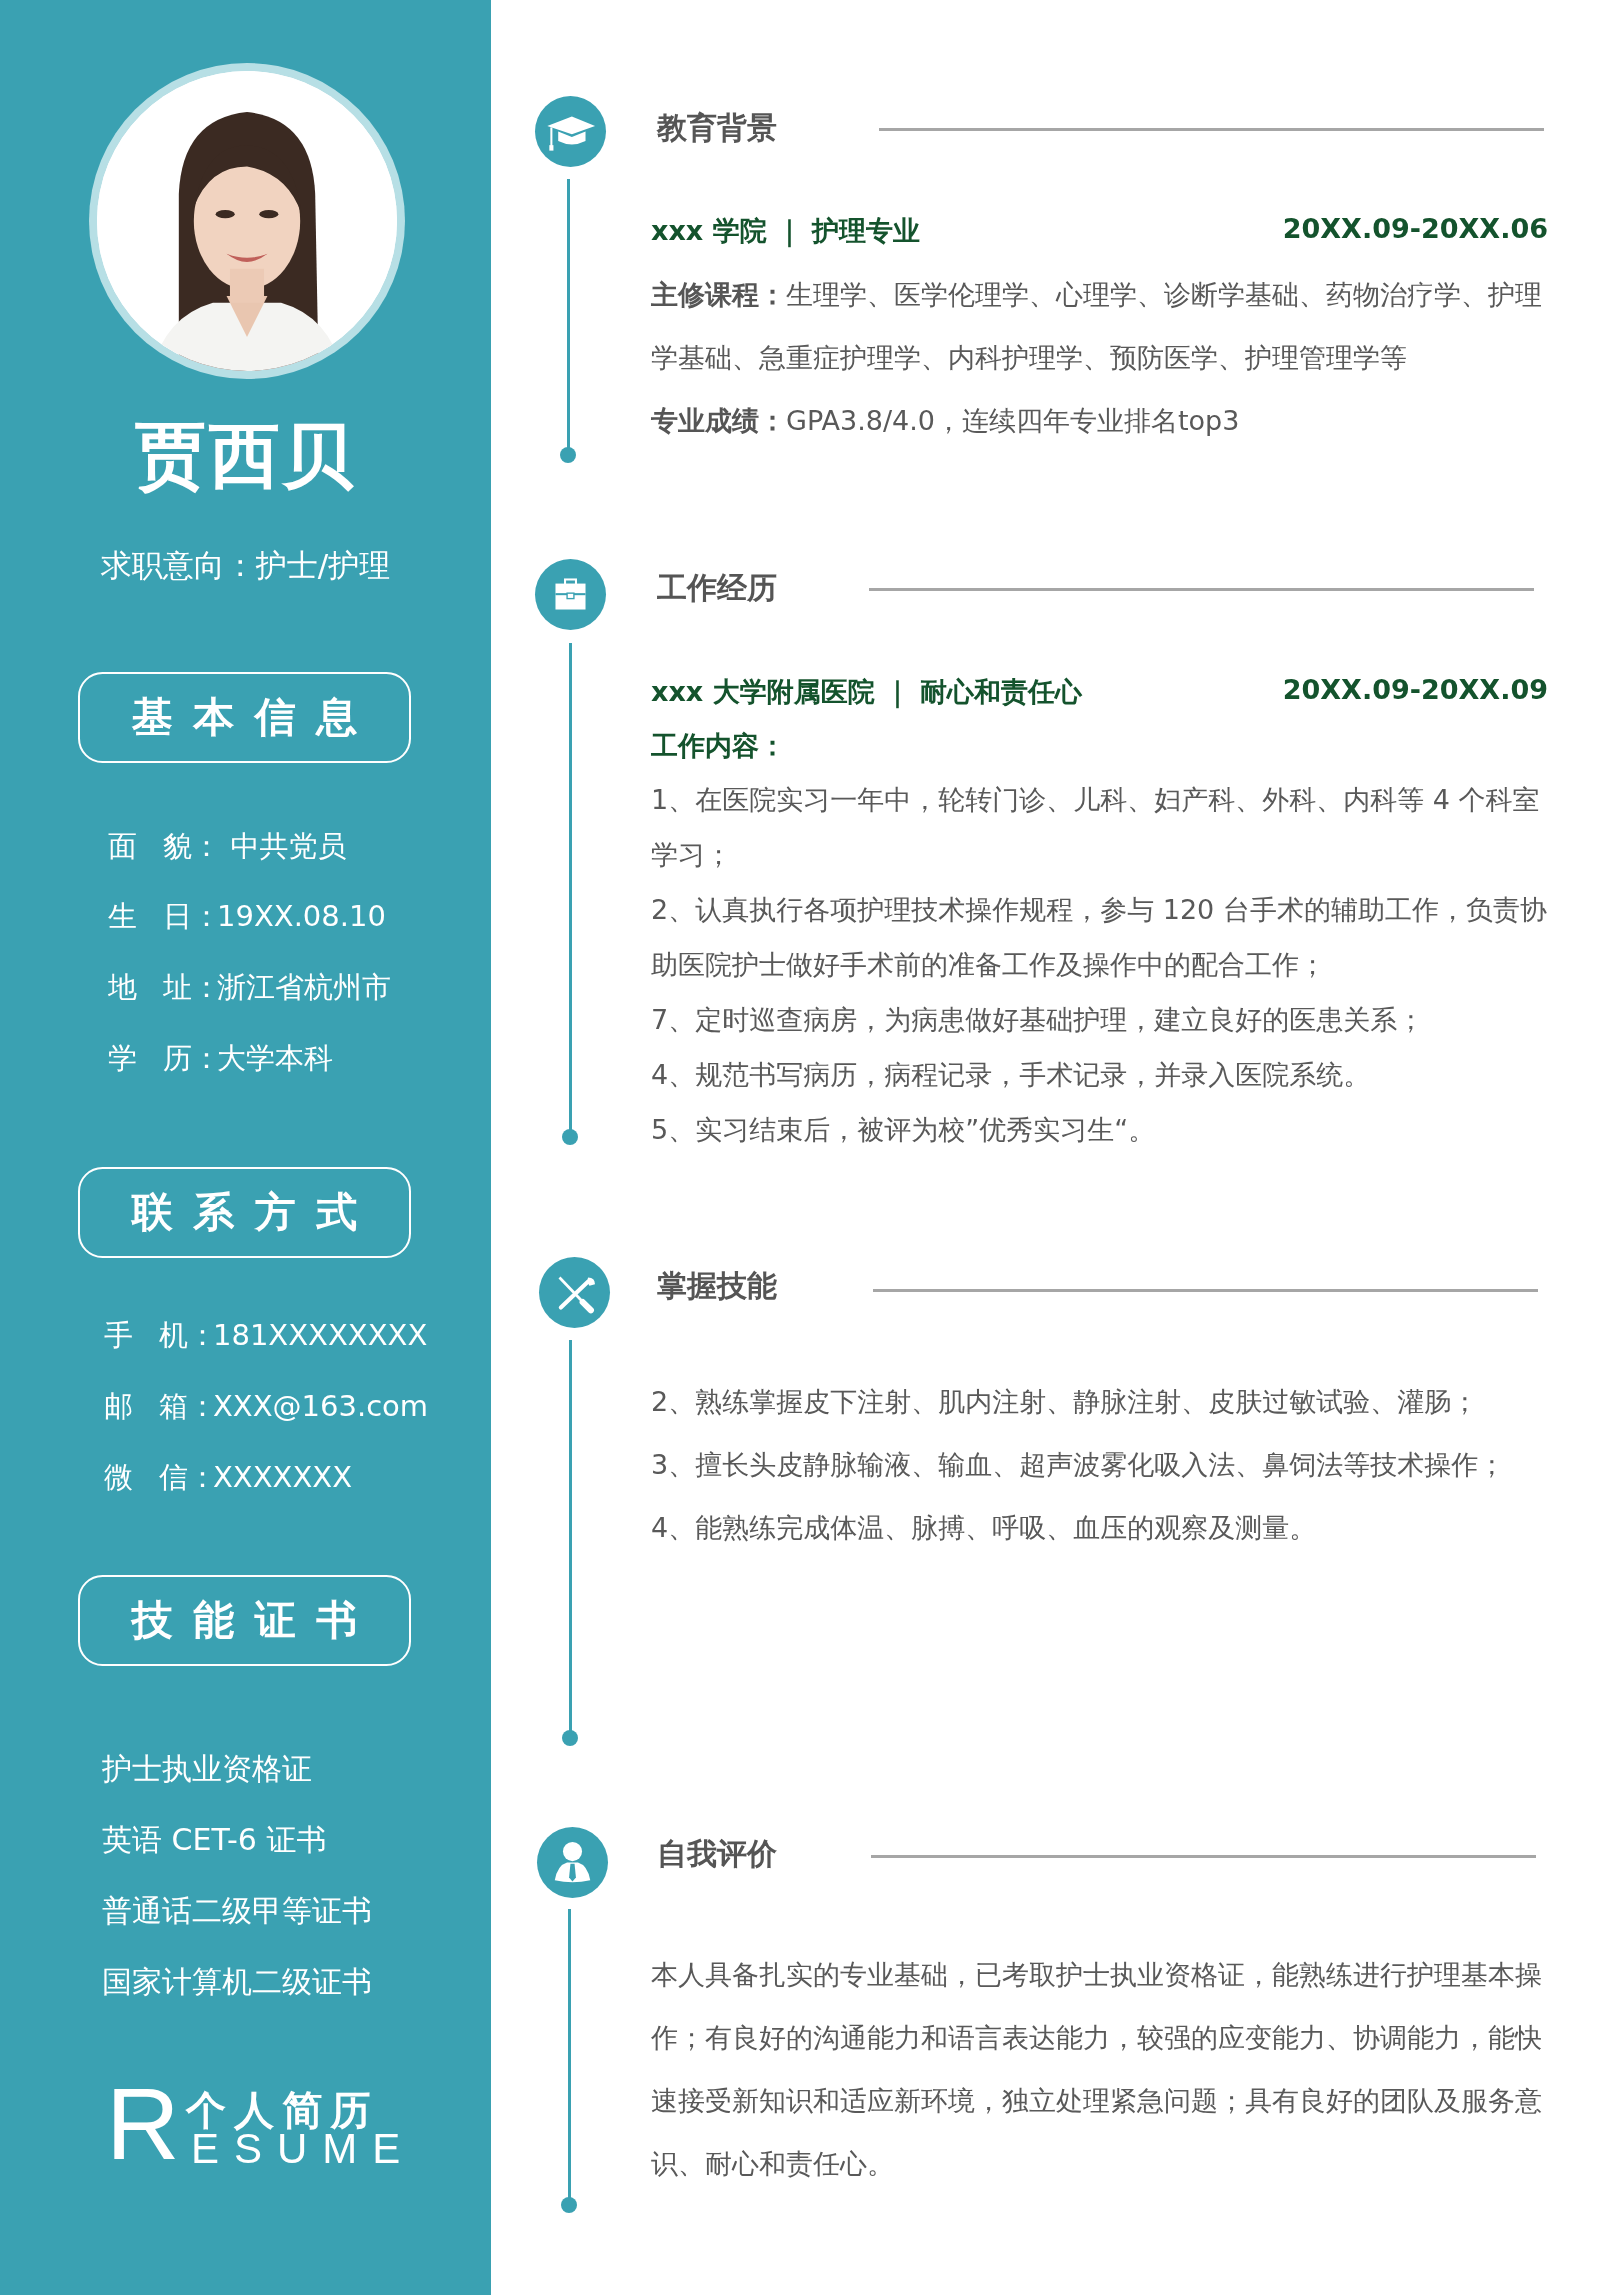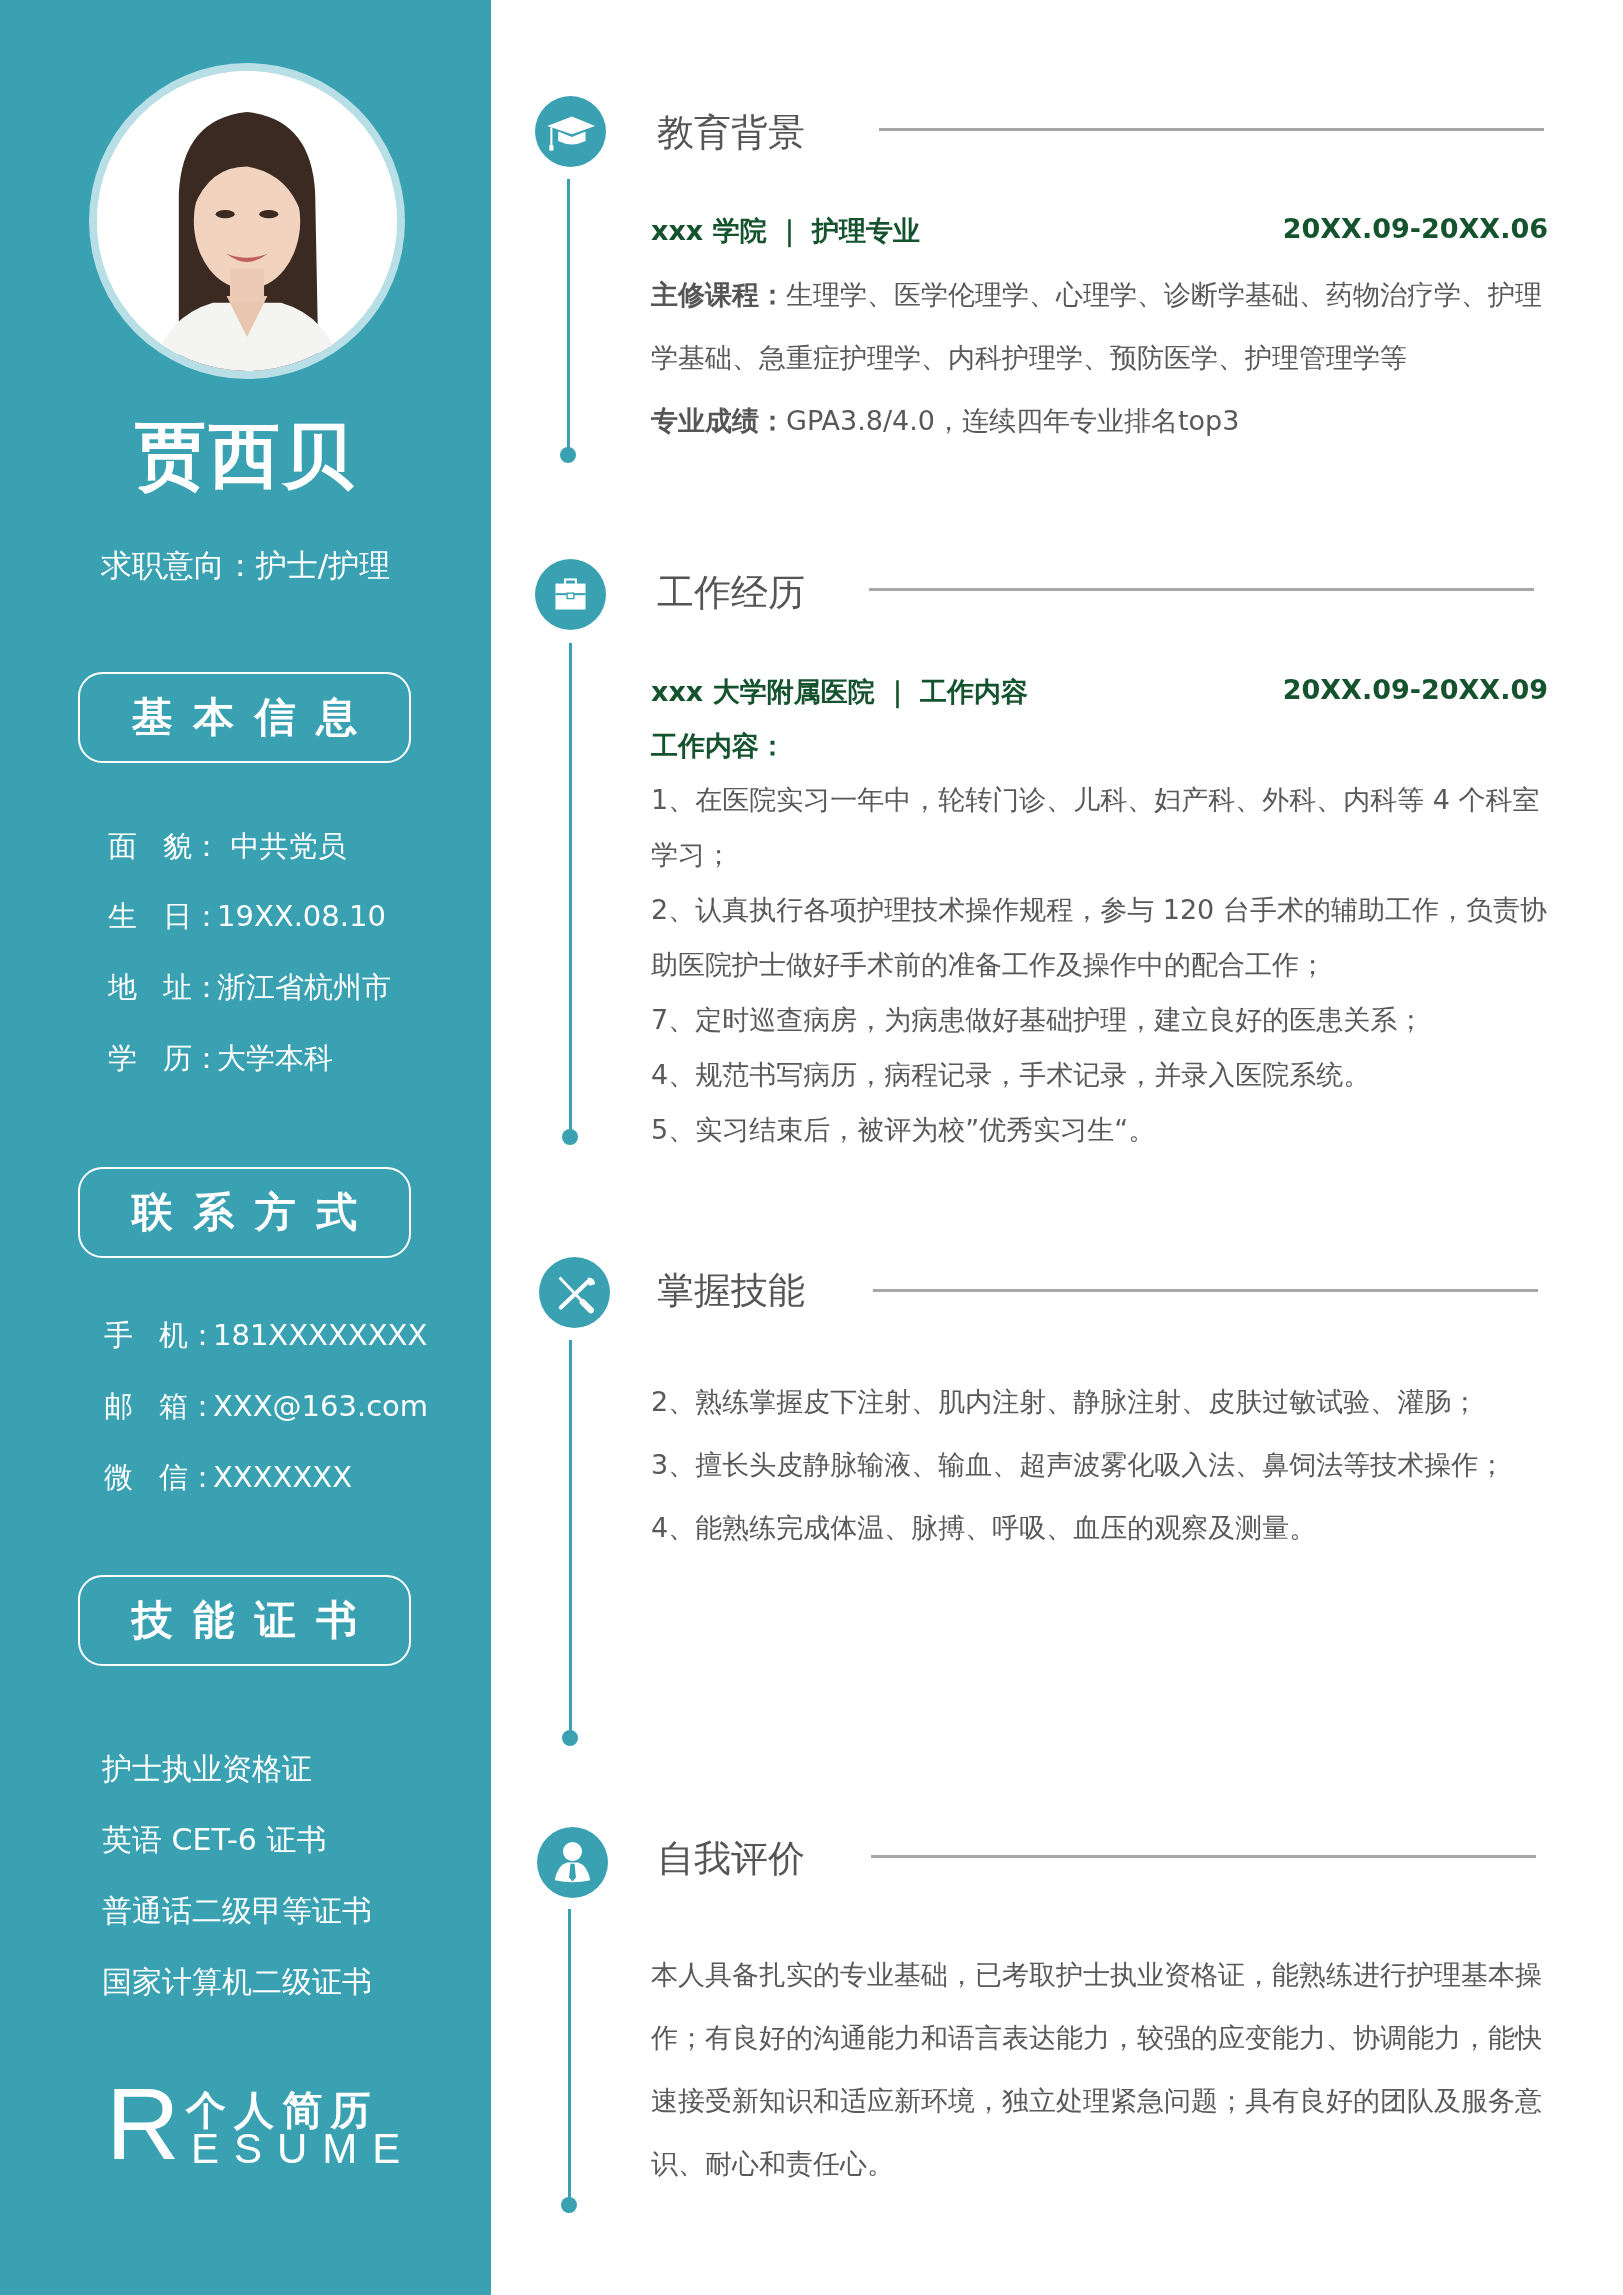--- a/index.html
+++ b/index.html
@@ -20,21 +20,21 @@
   .info-row { position:absolute; left:108px; color:#fff; font-size:29px; white-space:nowrap; }
   .info-row .lbl { display:inline-block; width:109px; letter-spacing:0; }
   .lbl .c1 { display:inline-block; width:55px; }
   .cert { position:absolute; left:102px; color:#fff; font-size:30px; white-space:nowrap; }
   .logo { position:absolute; left:106px; top:2073px; color:#fff; }
   .logo-r { position:absolute; left:0; top:0; font-size:102px; font-family:"Liberation Sans",sans-serif; line-height:1; }
   .logo-cn { position:absolute; left:80px; top:9.5px; font-size:40px; font-weight:bold; letter-spacing:8.2px; white-space:nowrap; }
   .logo-en { position:absolute; left:85px; top:52px; font-size:42px; letter-spacing:15px; font-family:"Liberation Sans",sans-serif; white-space:nowrap; }
   .sec-icon { position:absolute; width:71px; height:71px; border-radius:50%; background:#3aa1b2; }
   .sec-icon svg { width:100%; height:100%; display:block; }
-  .sec-title { position:absolute; color:#555555; font-size:37px; font-weight:normal; white-space:nowrap; }
+  .sec-title { position:absolute; color:#555555; font-size:30px; font-weight:bold; white-space:nowrap; }
   .sec-line { position:absolute; height:3.4px; background:#a6a6a6; }
   .tl-line { position:absolute; width:2.7px; background:#3aa1b2; }
   .tl-dot { position:absolute; width:16.4px; height:16.4px; border-radius:50%; background:#3aa1b2; }
   .txt { position:absolute; left:651px; width:897px; color:#595959; font-size:27px; line-height:63px; }
   .row-head { position:absolute; left:651px; width:897px; color:#14532d; font-size:27px; font-weight:bold; }
   .row-head .right { position:absolute; right:0; top:0; }
   .b { font-weight:bold; color:#555; }
   p { margin:0; }
 </style>
 </head>
@@ -129,21 +129,21 @@
       <rect x="30" y="50" width="44" height="3" fill="#3aa1b2"></rect>
       <rect x="47" y="50" width="10" height="8" fill="#fff" stroke="#3aa1b2" stroke-width="2"></rect>
     </svg>
 </div>
 <div class="sec-title" style="left:657px;top:568px;">工作经历</div>
 <div class="sec-line" style="left:869px;top:588px;width:665px;"></div>
 <div class="tl-line" style="left:569px;top:643px;height:491px;"></div>
 <div class="tl-dot" style="left:562px;top:1129px;"></div>
 
 <div class="row-head" style="top:674px;">
-  <span>xxx 大学附属医院 ｜ 工作内容</span>
+  <span>xxx 大学附属医院 ｜ 耐心和责任心</span>
   <span class="right">20XX.09-20XX.09</span>
 </div>
 <div class="row-head" style="top:728px;">工作内容：</div>
 <div class="txt" style="top:772px;line-height:55px;">
   <p>1、在医院实习一年中，轮转门诊、儿科、妇产科、外科、内科等 4 个科室学习；</p>
   <p>2、认真执行各项护理技术操作规程，参与 120 台手术的辅助工作，负责协助医院护士做好手术前的准备工作及操作中的配合工作；</p>
   <p>7、定时巡查病房，为病患做好基础护理，建立良好的医患关系；</p>
   <p>4、规范书写病历，病程记录，手术记录，并录入医院系统。</p>
   <p>5、实习结束后，被评为校”优秀实习生“。</p>
 </div>

